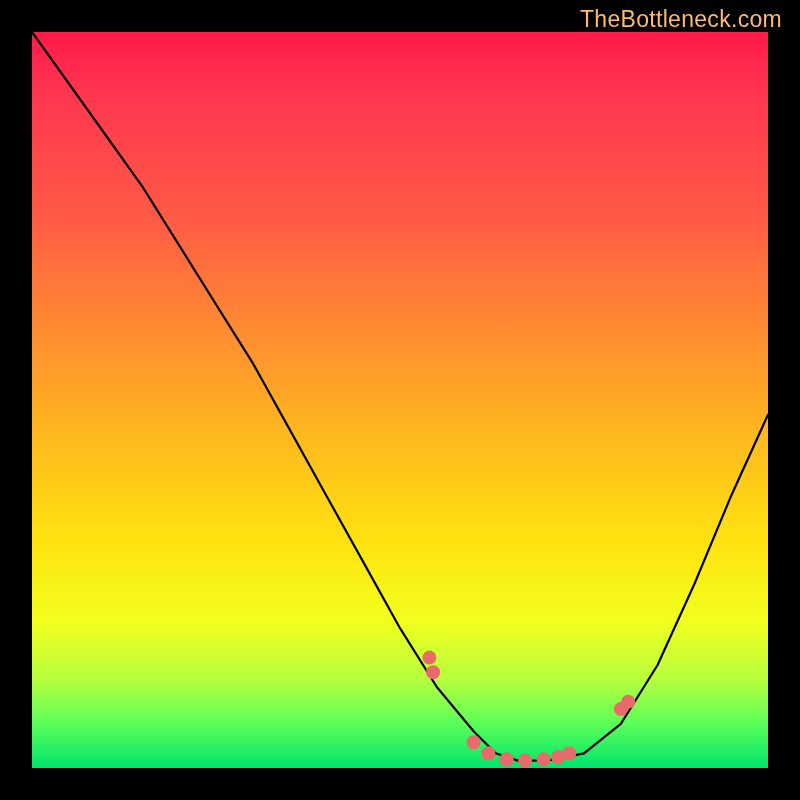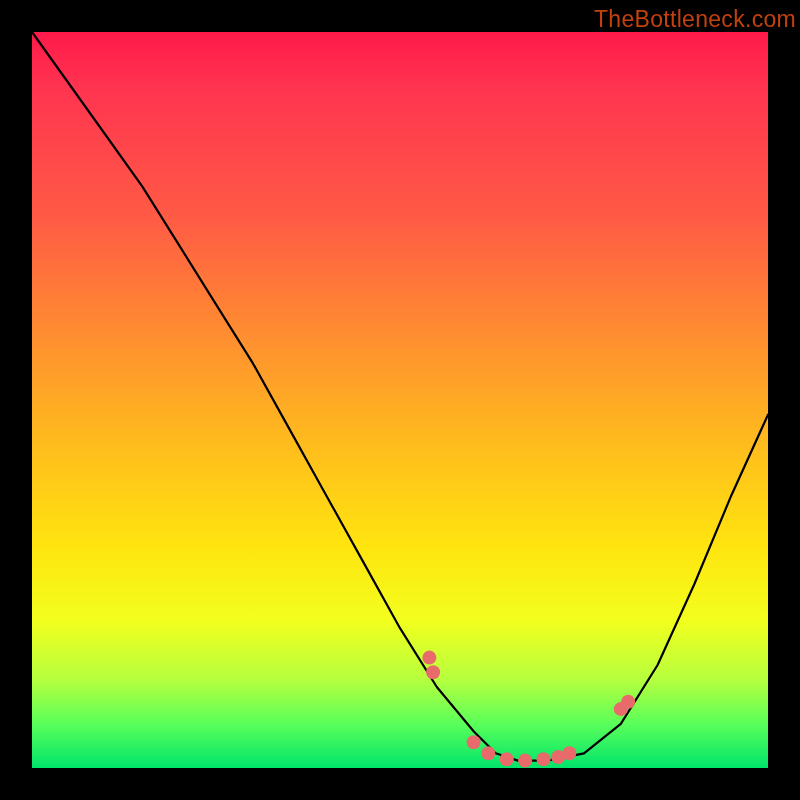--- a/index.html
+++ b/index.html
@@ -36,22 +36,22 @@
       #ffe50f 70%,
       #f2ff1e 80%,
       #b6ff3e 88%,
       #5aff5a 94%,
       #00e46b 100%
     );
   }
   .watermark {
     position: absolute;
     top: 6px;
-    right: 4px;
-    color: #c2410c;
+    right: 18px;
+    color: #fdba74;
     font-size: 23px;
     font-weight: 500;
     letter-spacing: 0.3px;
     user-select: none;
   }
   svg.curve {
     position: absolute;
     left: 0;
     top: 0;
     width: 736px;

